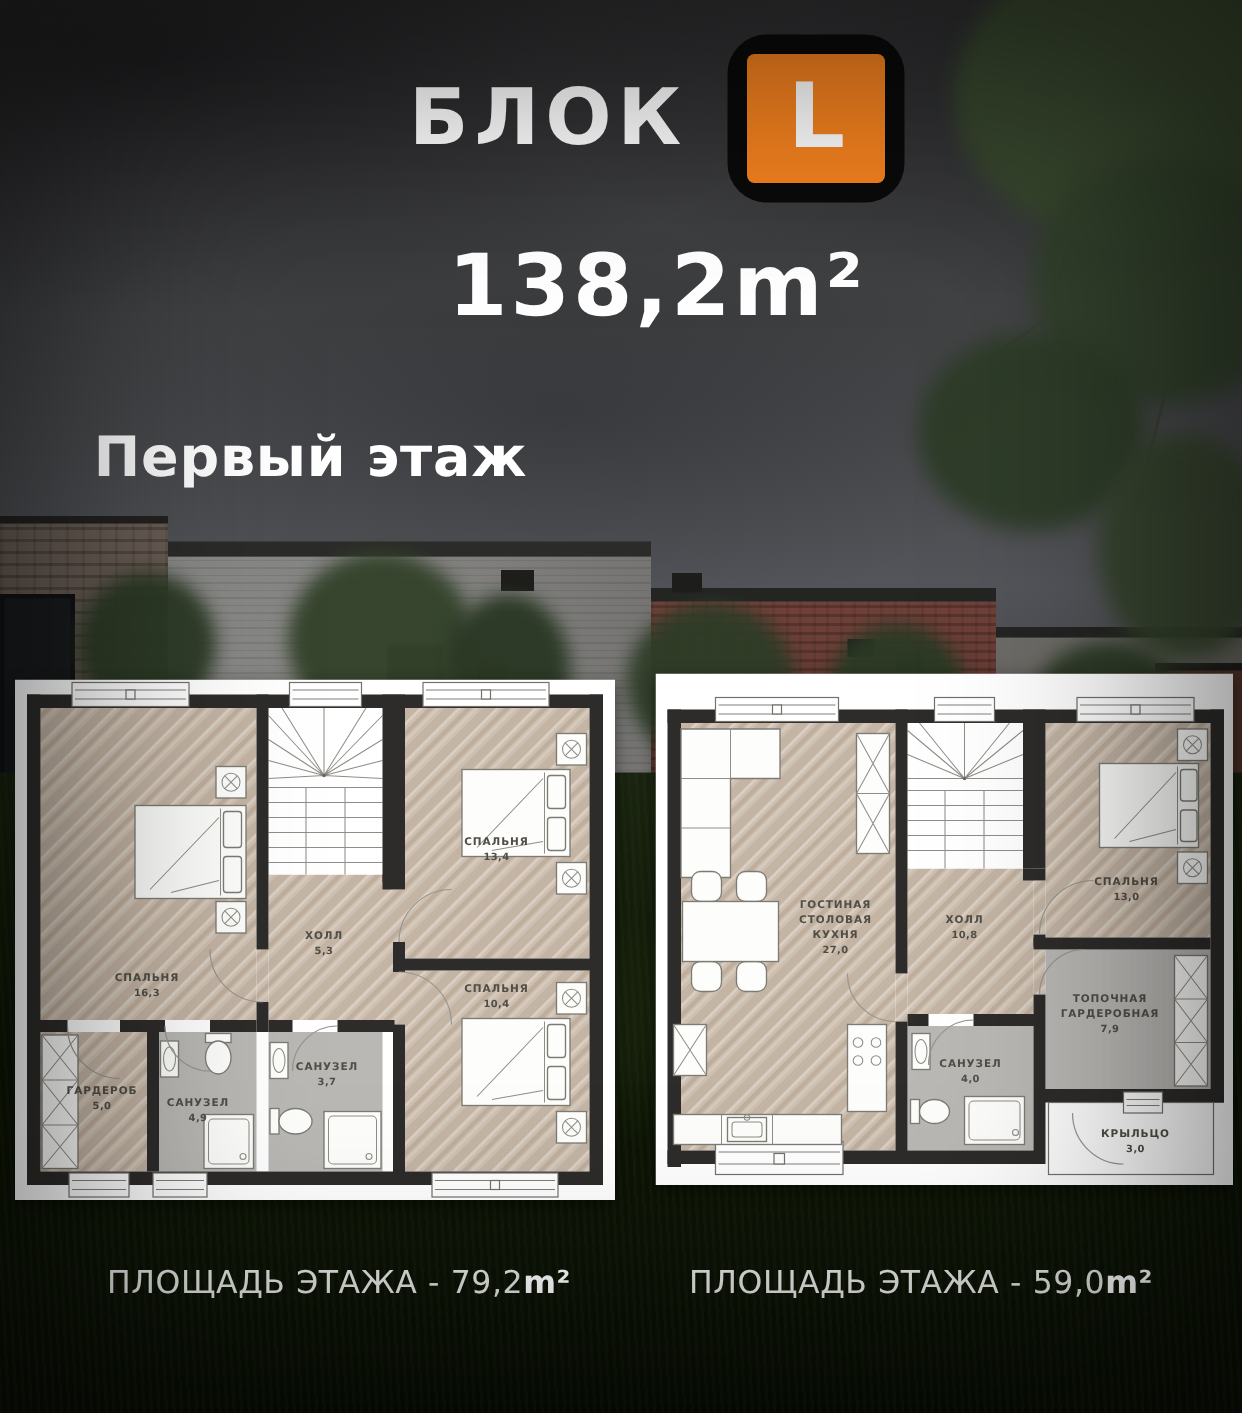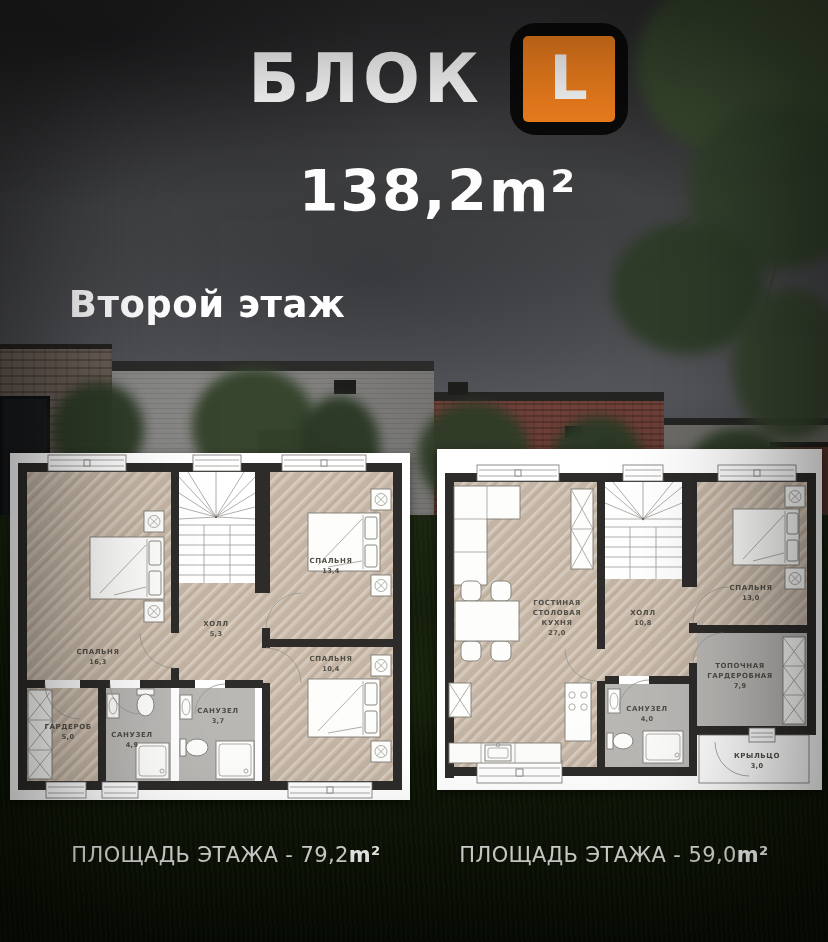--- a/index.html
+++ b/index.html
@@ -55,21 +55,21 @@
   .grass{left:0;top:515px;width:828px;height:427px;background:
     radial-gradient(40% 30% at 35% 40%, rgba(58,82,35,.30), transparent 70%),
     radial-gradient(30% 25% at 75% 38%, rgba(48,70,30,.22), transparent 70%),
     repeating-linear-gradient(87deg, rgba(55,80,35,.10) 0 2px, transparent 2px 5px),
     linear-gradient(180deg,#1a2410 0%,#101807 40%,#0a0f06 100%);}
   .vignette{left:0;top:0;width:828px;height:942px;box-shadow:inset 0 0 150px 40px rgba(0,0,0,.5);pointer-events:none;z-index:9;}
 
   
   .header-row{left:0;top:23px;width:828px;display:flex;justify-content:center;align-items:center;gap:27px;
     transform:translateX(6px);z-index:5;}
-  .block-title{font-size:67px;font-weight:800;letter-spacing:4px;color:#fff;line-height:1;margin-left:36px;}
+  .block-title{font-size:52px;font-weight:800;letter-spacing:4px;color:#fff;line-height:1;margin-left:36px;}
   .logo-badge{width:118px;height:112px;background:#0a0a0a;border-radius:26px;display:flex;align-items:center;justify-content:center;}
   .logo-inner{width:92px;height:86px;border-radius:5px;display:flex;align-items:center;justify-content:center;}
   .logo-letter{font-size:60px;font-weight:800;color:#fff;line-height:1;padding-bottom:3px;}
   .total-area{left:0;top:158px;width:828px;text-align:center;font-size:57px;font-weight:800;
     letter-spacing:2px;color:#fff;transform:translateX(24px);z-index:5;}
 
   
   .floor-titles{left:0;top:283px;width:828px;display:flex;z-index:5;}
   .floor-titles div{width:50%;text-align:center;font-size:37px;font-weight:800;color:#fff;letter-spacing:.5px;}
   .floor-footers{left:0;top:843px;width:828px;z-index:5;}
@@ -131,21 +131,21 @@
     <div class="block-title">БЛОК</div>
     <div class="logo-badge">
       <div class="logo-inner" id="logo-inner" style="background: rgb(245, 130, 31);">
         <div class="logo-letter">L</div>
       </div>
     </div>
   </div>
   <div class="abs total-area">138,2m²</div>
 
   <div class="abs floor-titles">
-    <div>Второй этаж</div>
+    <div>Первый этаж</div>
   </div>
 
   <svg class="plan plan1" width="400" height="347" viewBox="0 0 400 347">
     <defs>
       <pattern id="wd1" patternUnits="userSpaceOnUse" width="18" height="18" patternTransform="rotate(45)">
         <rect width="18" height="18" fill="#cdc0b2"></rect>
         <rect x="0" width="6" height="18" fill="#c3b4a4"></rect>
         <rect x="6" width="2" height="18" fill="#d9cec1"></rect>
         <rect x="10" width="3" height="18" fill="#bfae9c"></rect>
         <rect x="14" width="2" height="18" fill="#d5c9ba"></rect>

